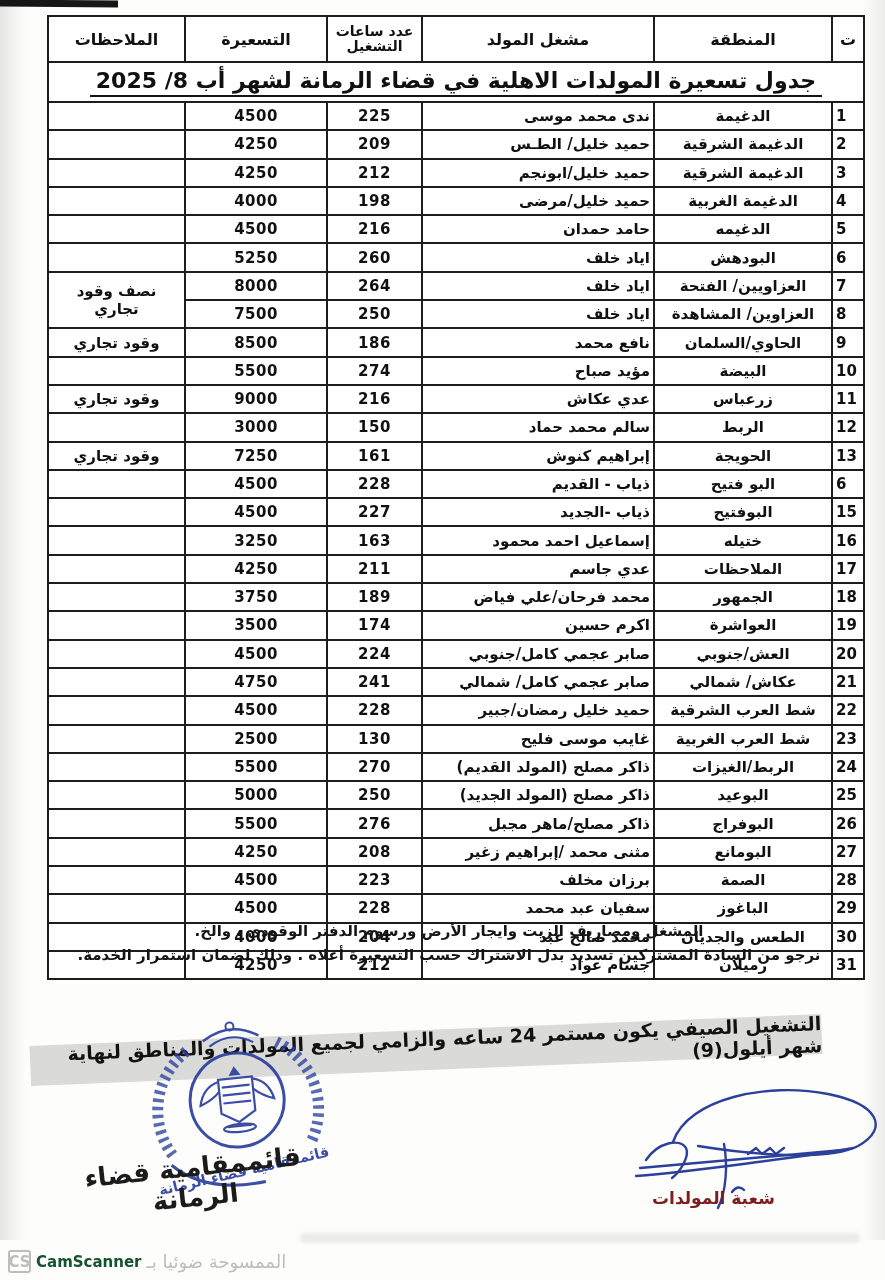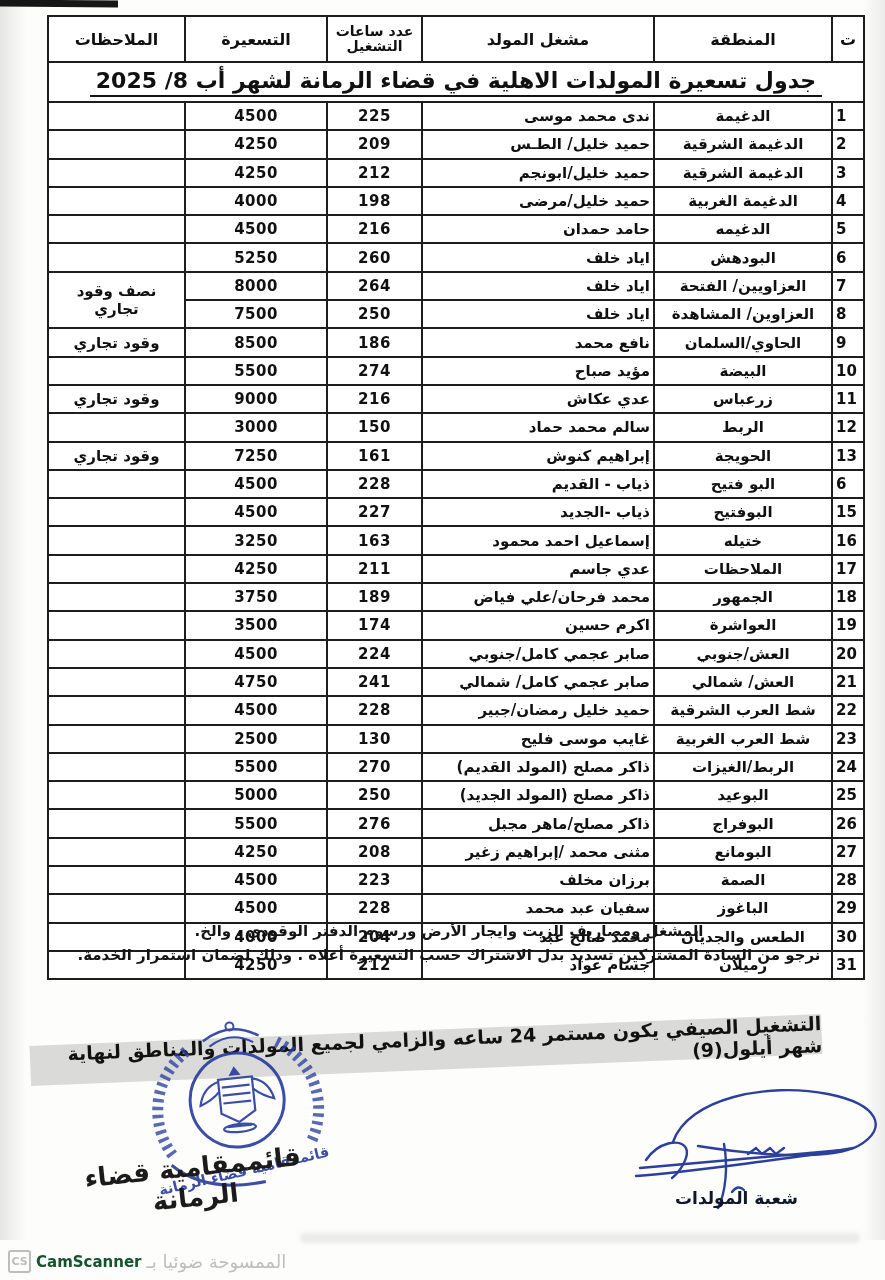--- a/index.html
+++ b/index.html
@@ -67,32 +67,32 @@
   .muni-text{
     position:absolute;left:44px;top:1152px;width:300px;direction:rtl;
     font-size:26px;font-weight:bold;color:#1b1b1b;text-align:center;
     transform:rotate(-6deg);
   }
 
   
   .signature{position:absolute;left:628px;top:1080px;width:257px;height:150px;}
   .signature-label{
     position:absolute;left:652px;top:1188px;direction:rtl;
-    font-size:17px;font-weight:bold;color:#0f172a;margin-left:23px;
+    font-size:17px;font-weight:bold;color:#7f1d1d;
   }
 
   
   .watermark{
     position:absolute;left:8px;top:1250px;display:flex;align-items:center;gap:5px;
     color:#bdbdbd;font-size:15px;direction:ltr;
   }
   .cs-box{
     width:19px;height:19px;border:2px solid #bdbdbd;border-radius:3px;
     display:flex;align-items:center;justify-content:center;
-    font-size:11px;font-weight:bold;color:#bdbdbd;
+    font-size:15px;font-weight:bold;color:#bdbdbd;
   }
   .cs-brand{font-weight:bold;color:#14532d;}
   .cs-arabic{color:#bdbdbd;font-size:18px;}
 </style>
 </head>
 <body>
 
 <div class="edge-left"></div>
 <div class="edge-right"></div>
 <div class="top-edge-mark"></div>
@@ -279,21 +279,21 @@
       <tr>
         <td class="cell-no">20</td>
         <td class="cell-region">العش/جنوبي</td>
         <td class="cell-operator">صابر عجمي كامل/جنوبي</td>
         <td class="cell-num">224</td>
         <td class="cell-num">4500</td>
         <td class="cell-notes"></td>
       </tr>
       <tr>
         <td class="cell-no">21</td>
-        <td class="cell-region">العش/ شمالي</td>
+        <td class="cell-region">عكاش/ شمالي</td>
         <td class="cell-operator">صابر عجمي كامل/ شمالي</td>
         <td class="cell-num">241</td>
         <td class="cell-num">4750</td>
         <td class="cell-notes"></td>
       </tr>
       <tr>
         <td class="cell-no">22</td>
         <td class="cell-region">شط العرب الشرقية</td>
         <td class="cell-operator">حميد خليل رمضان/جبير</td>
         <td class="cell-num">228</td>

